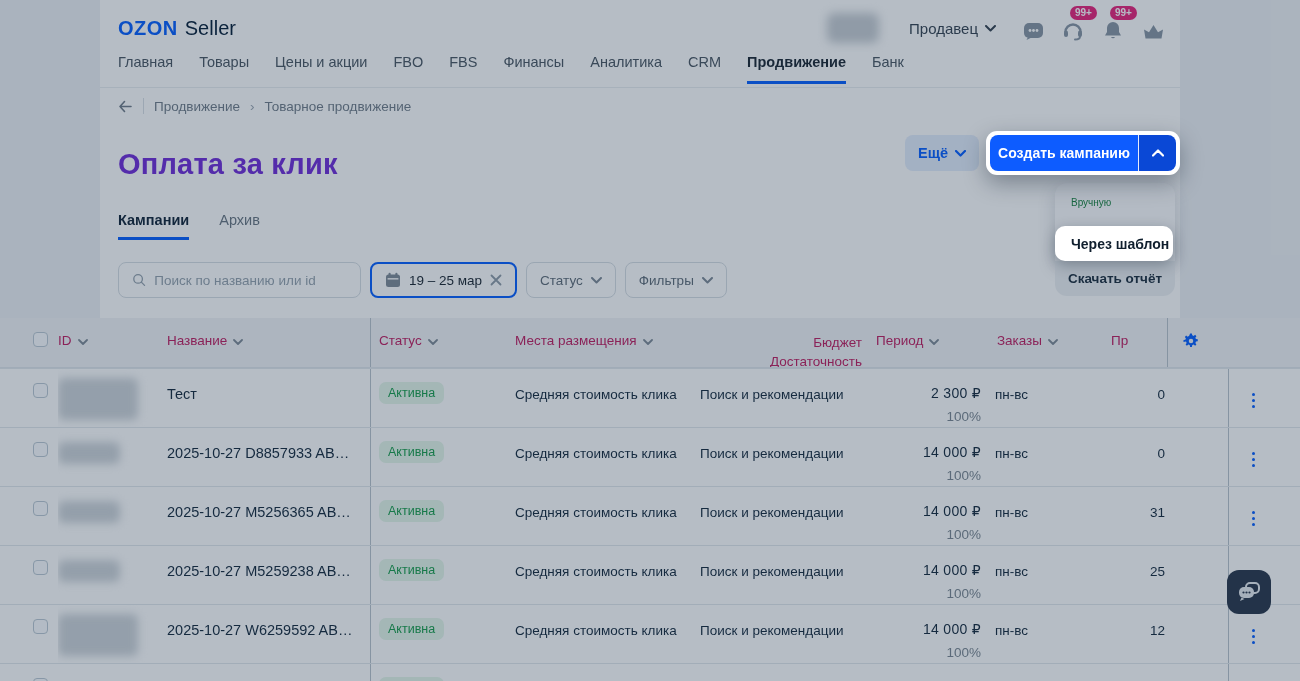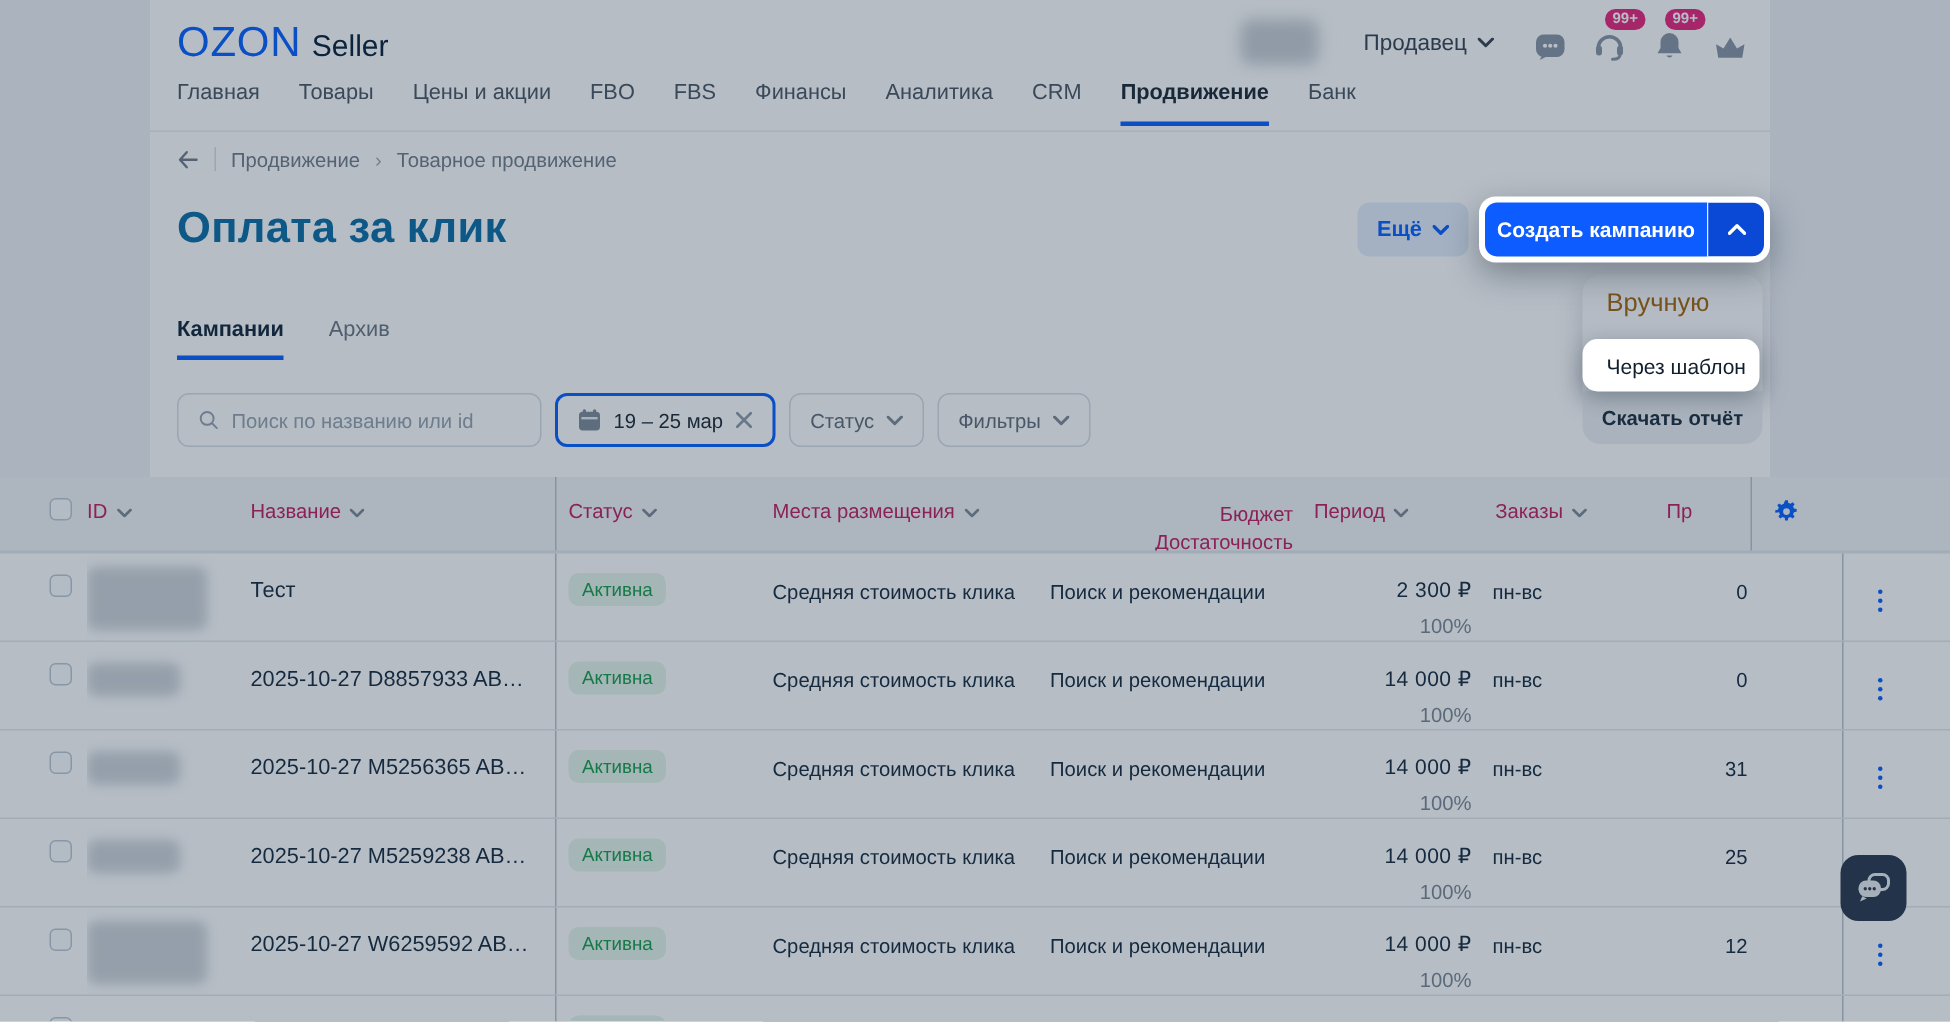--- a/index.html
+++ b/index.html
@@ -5,59 +5,59 @@
   * { margin:0; padding:0; box-sizing:border-box; }
   html,body { width:1300px; height:681px; overflow:hidden; }
   body { font-family:"Liberation Sans","DejaVu Sans",sans-serif; background:#eef1f5; position:relative; }
   .stage { position:absolute; inset:0; width:1300px; height:681px; overflow:hidden; }
 
   
   .card { position:absolute; left:100px; top:0; width:1080px; height:318px; background:#ffffff; z-index:1; }
 
   .topbar { position:absolute; left:18px; top:10px; right:8px; height:36px; display:flex; align-items:center; }
   .logo { display:flex; align-items:baseline; gap:7px; }
-  .logo-ozon { color:#005bff; font-size:28px; font-weight:400; letter-spacing:.5px; }
+  .logo-ozon { color:#005bff; font-size:20px; font-weight:700; letter-spacing:.5px; }
   .logo-seller { color:#001a34; font-size:20px; font-weight:500; }
   .topbar-right { position:absolute; right:6px; top:0; height:36px; display:flex; align-items:center; gap:14px; }
   .blurbox { width:52px; height:30px; border-radius:7px; background:#c6ccd2; filter:blur(5px); }
   .seller-switch { display:flex; align-items:center; gap:7px; color:#303e4c; font-size:15px; margin-left:16px; margin-right:10px; cursor:pointer; }
   .ticon { color:#8593a2; position:relative; display:flex; align-items:flex-end; justify-content:center; width:26px; height:26px; }
   .badge99 { position:absolute; top:-9px; left:10px; background:#e81e78; color:#fff; font-size:10px; font-weight:700; padding:2px 5px; border-radius:9px; line-height:1; }
 
   
   .nav { position:absolute; left:18px; top:54px; display:flex; gap:26px; font-size:14.5px; color:#46535f; }
   .nav span { padding-bottom:11px; cursor:pointer; }
   .nav .active { color:#16222e; font-weight:600; border-bottom:3px solid #005bff; }
   .navline { position:absolute; left:0; top:87px; width:1080px; height:1px; background:#e9edf0; }
 
   
   .crumbs { position:absolute; left:18px; top:98px; display:flex; align-items:center; gap:10px; font-size:13.5px; color:#6e7a86; }
   .crumb-sep { color:#9aa5b0; }
   .vbar { width:1px; height:16px; background:#d8dee4; }
-  .page-title { position:absolute; left:18px; top:136px; font-size:29px; font-weight:700; color:#0369a1; letter-spacing:.2px; }
+  .page-title { position:absolute; left:18px; top:148px; font-size:29px; font-weight:700; color:#6d28d9; letter-spacing:.2px; }
 
   .btn-more { position:absolute; left:805px; top:135px; width:74px; height:36px; background:#e3edfd; border-radius:8px; display:flex; align-items:center; justify-content:center; gap:7px; color:#005bff; font-size:14.5px; font-weight:600; cursor:pointer; }
 
   
   .tabs { position:absolute; left:18px; top:212px; display:flex; gap:30px; font-size:14.5px; }
   .tab { padding-bottom:9px; cursor:pointer; color:#66737f; }
   .tab.active { color:#0b1f33; font-weight:700; border-bottom:3px solid #005bff; }
 
   
   .filters { position:absolute; left:18px; top:262px; display:flex; gap:9px; height:36px; }
   .chip { height:36px; border:1px solid #d6dde3; border-radius:8px; background:#fff; display:flex; align-items:center; gap:8px; padding:0 13px; font-size:13.5px; color:#5c6975; cursor:pointer; }
   .search { width:243px; }
   .search input { border:none; outline:none; background:transparent; font-size:13.5px; color:#1a2733; width:100%; font-family:inherit; }
   .search input::placeholder { color:#93a0ac; }
   .datechip { border:2px solid #005bff; color:#15202b; font-weight:500; }
   .btn-download { position:absolute; left:955px; top:261px; width:120px; height:35px; background:#eef1f4; border-radius:0 0 12px 12px; display:flex; align-items:center; justify-content:center; font-size:13.5px; font-weight:700; color:#17293a; cursor:pointer; z-index:11; }
 
   
   .menu-panel { position:absolute; left:955px; top:183px; width:120px; height:78px; background:#fdfdfe; border-radius:12px 12px 0 0; box-shadow:0 6px 18px rgba(0,30,60,.18); z-index:10; }
-  .menu-item { height:38px; display:flex; align-items:center; padding-left:16px; font-size:17px; color:#a16207; cursor:pointer;text-align:right; }
+  .menu-item { height:38px; display:flex; align-items:center; padding-left:16px; font-size:10px; color:#15803d; cursor:pointer;text-align:right; }
 
   
   .table { position:absolute; left:0; top:318px; width:1300px; height:363px; background:#fff; z-index:1; }
   .grid { display:grid; grid-template-columns:58px 109px 203px 145px 185px 162px 119px 79px 107px 61px 72px; }
   .thead { height:50px; background:#f2f4f6; border-bottom:1px solid #dfe5ea; font-size:13.5px; color:#be185d; }
   .cell { overflow:hidden; }
   .hdr { display:flex; align-items:flex-start; padding-top:15px; gap:6px; }
   .c-check { padding-left:33px; padding-top:14px; }
   .c-status { border-left:1px solid #b8c2cb; padding-left:8px; }
   .c-actions { border-left:1px solid #b8c2cb; padding-left:13px; padding-top:14px; }
@@ -81,21 +81,21 @@
   .cb { width:15px; height:15px; border:1.5px solid #b9c6d2; border-radius:4px; background:#fbfdff; }
   .kebab { display:inline-flex; flex-direction:column; gap:3px; padding:4px 6px; margin-left:4px; margin-top:4px; cursor:pointer; }
   .kebab i { width:3px; height:3px; border-radius:50%; background:#005bff; display:block; }
   .gear-wrap { color:#005bff; margin-left:1px; cursor:pointer; }
 
   
   .overlay { position:absolute; inset:0; background:rgba(34,55,79,.33); z-index:50; }
   .spot-btn { position:absolute; left:986px; top:131px; background:#fff; border-radius:11px; padding:4px; display:flex; box-shadow:0 8px 22px rgba(8,22,40,.35); z-index:60; }
   .btn-create { height:36px; width:148px; background:#0d5cff; color:#fff; font-size:14px; font-weight:600; border:none; border-radius:8px 0 0 8px; display:flex; align-items:center; justify-content:center; cursor:pointer; font-family:inherit; }
   .btn-caret { height:36px; width:38px; background:#0a48d6; border:none; border-left:1px solid rgba(255,255,255,.9); border-radius:0 8px 8px 0; display:flex; align-items:center; justify-content:center; cursor:pointer; color:#fff; }
-  .spot-item { position:absolute; left:1055px; top:226px; width:118px; height:35px; background:#fff; border-radius:10px; display:flex; align-items:center; padding-left:16px; font-size:14px; color:#101f2e; font-weight:400; box-shadow:0 4px 14px rgba(8,22,40,.3); z-index:60; cursor:pointer; }
+  .spot-item { position:absolute; left:1055px; top:226px; width:118px; height:35px; background:#fff; border-radius:10px; display:flex; align-items:center; padding-left:16px; font-size:14px; color:#101f2e; font-weight:700; box-shadow:0 4px 14px rgba(8,22,40,.3); z-index:60; cursor:pointer; }
 
   
   .fab { position:absolute; left:1227px; top:570px; width:44px; height:44px; background:#243246; border-radius:12px; display:flex; align-items:center; justify-content:center; z-index:40; cursor:pointer; }
 </style>
 </head>
 <body>
 
 <div class="stage">
 
   <div class="card">

